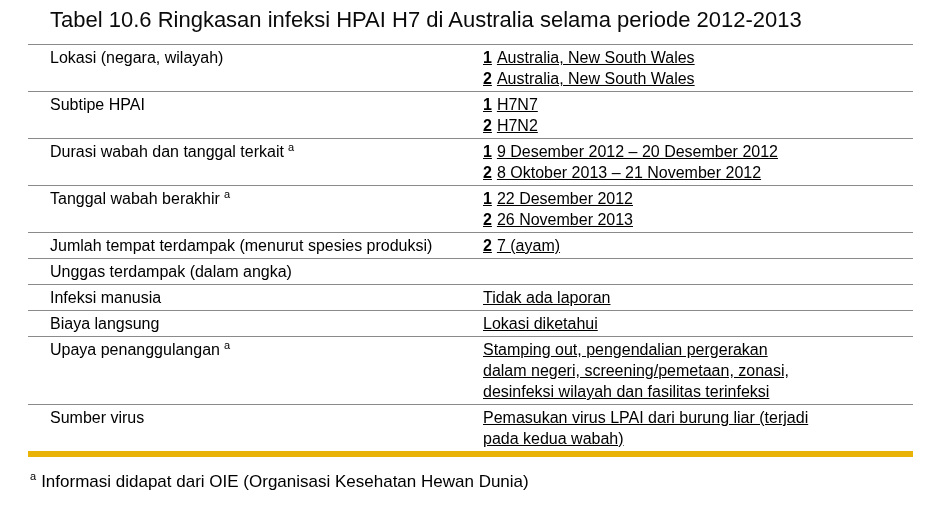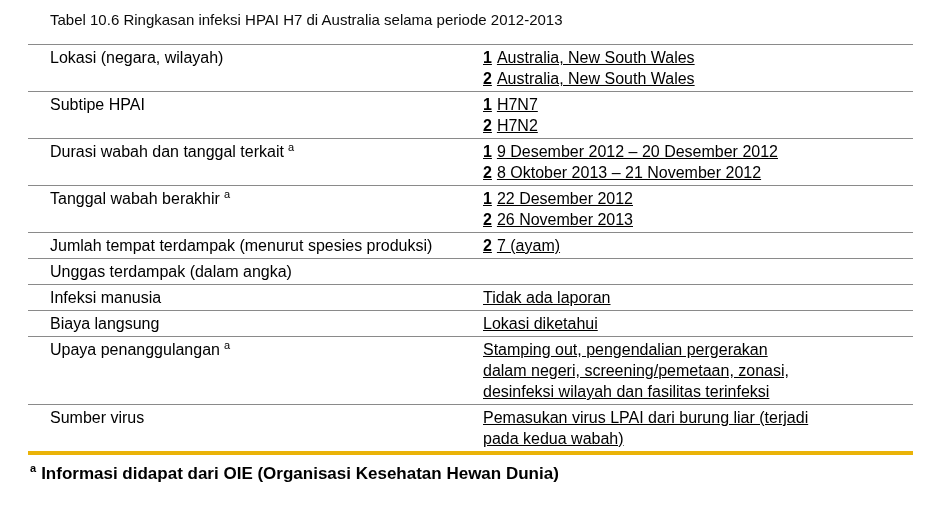--- a/index.html
+++ b/index.html
@@ -5,29 +5,29 @@
   * { margin: 0; padding: 0; box-sizing: border-box; }
   html, body {
     width: 938px; height: 529px;
     background: #ffffff;
     font-family: "Liberation Sans", "DejaVu Sans", sans-serif;
     color: #000000;
     overflow: hidden;
   }
   .page { padding: 9px 25px 0 28px; }
   .caption {
-    font-size: 15px;
+    font-size: 22px;
     line-height: 22px;
     margin-left: 22px;
     margin-bottom: 13px;
     color: #0a0a0a;
   }
   .tbl {
     width: 885px;
-    border-bottom: 4px solid #eab308;
+    border-bottom: 6px solid #eab308;
   }
   .row {
     display: flex;
     border-top: 1.5px solid #8a8a8a;
   }
   .cell { font-size: 16px; line-height: 21px; padding: 2px 0; }
   .cell.label {
     width: 455px;
     flex: 0 0 455px;
     padding-left: 22px;
@@ -37,25 +37,24 @@
   .sup {
     font-size: 11px;
     vertical-align: super;
     line-height: 0;
     margin-left: 4px;
   }
   .sup:empty { display: none; }
   .num { font-weight: bold; margin-right: 5px; }
   .num:empty { display: none; }
   .footnote {
-    margin-top: 8px;
+    margin-top: 14px;
     margin-left: 2px;
     font-size: 17px;
     line-height: 22px;
-    font-weight: bold;
   }
   .footnote .sup { margin-left: 0; margin-right: 5px; }
 </style>
 </head>
 <body>
 
 <div class="page">
 
   <div class="caption">Tabel 10.6 Ringkasan infeksi HPAI H7 di Australia selama periode 2012-2013</div>
 

